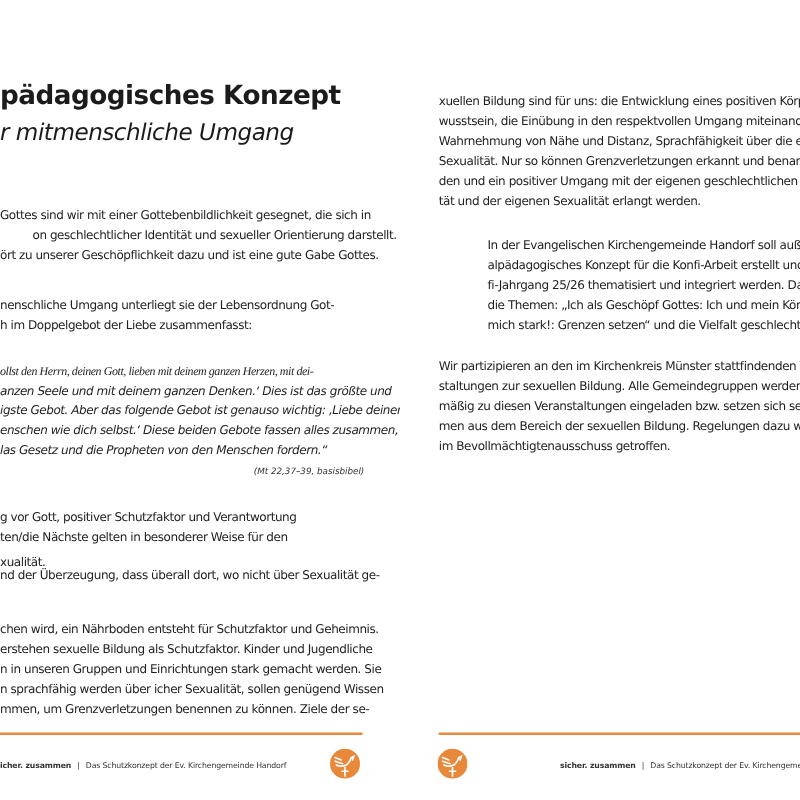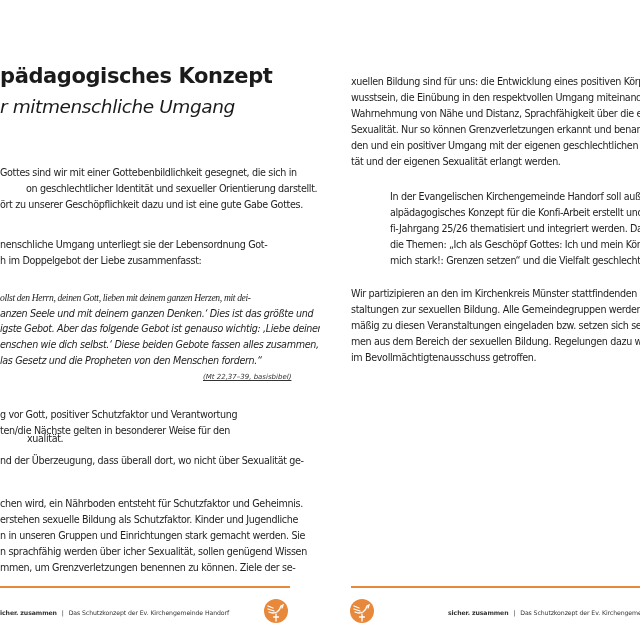--- a/index.html
+++ b/index.html
@@ -5,21 +5,21 @@
   html, body { margin:0; padding:0; }
   body { width:640px; height:640px; background:#ffffff; position:relative; overflow:hidden;
          font-family:"DejaVu Sans", sans-serif; color:#1e1e1e; }
   .page { position:absolute; top:0; height:640px; overflow:hidden; }
   .page-left { left:0; width:320px; }
   .page-right { left:320px; width:320px; }
   .line { position:absolute; white-space:nowrap; font-size:9.6px; letter-spacing:-0.35px; line-height:14px; }
   .title { position:absolute; left:0; top:64px; font-size:21px; font-weight:bold; white-space:nowrap; letter-spacing:-0.4px; color:#1b1b1b; }
   .subtitle { position:absolute; left:0; top:96px; font-size:18.5px; font-style:italic; white-space:nowrap; letter-spacing:-0.4px; color:#1b1b1b; }
   .italic { font-style:italic; }
-  .cite { position:absolute; font-size:7px; font-style:italic; white-space:nowrap; color:#333;text-decoration:underline; }
+  .cite { position:absolute; font-size:7px; font-style:italic; white-space:nowrap; color:#333; }
   .rule { position:absolute; height:1.5px; background:#e8883a; }
   .footer-text { position:absolute; font-size:6.2px; white-space:nowrap; color:#333; letter-spacing:-0.1px; }
   .footer-text b { font-weight:bold; }
   .logo { position:absolute; width:24px; height:24px; }
 </style>
 </head>
 <body>
 
 <div class="page page-left">
   <div class="title">pädagogisches Konzept</div>
@@ -41,21 +41,21 @@
     <div class="line italic" style="left:0;top:307px;">anzen Seele und mit deinem ganzen Denken.‘ Dies ist das größte und</div>
     <div class="line italic" style="left:0;top:322px;">igste Gebot. Aber das folgende Gebot ist genauso wichtig: ‚Liebe deinen</div>
     <div class="line italic" style="left:0;top:338px;">enschen wie dich selbst.‘ Diese beiden Gebote fassen alles zusammen,</div>
     <div class="line italic" style="left:0;top:354px;">las Gesetz und die Propheten von den Menschen fordern.“</div>
     <div class="cite" style="left:203px;top:373px;">(Mt 22,37–39, basisbibel)</div>
   </div>
 
   <div>
     <div class="line" style="left:0;top:408px;">g vor Gott, positiver Schutzfaktor und Verantwortung</div>
     <div class="line" style="left:0;top:424px;">ten/die Nächste gelten in besonderer Weise für den</div>
-    <div class="line" style="left:0;top:432px;padding-left:27px;">xualität.</div>
+    <div class="line" style="left:0;top:444px;">xualität.</div>
   </div>
 
   <div>
     <div class="line" style="left:0;top:454px;">nd der Überzeugung, dass überall dort, wo nicht über Sexualität ge-</div>
     <div class="line" style="left:0;top:497px;">chen wird, ein Nährboden entsteht für Schutzfaktor und Geheimnis.</div>
     <div class="line" style="left:0;top:513px;">erstehen sexuelle Bildung als Schutzfaktor. Kinder und Jugendliche</div>
     <div class="line" style="left:0;top:529px;">n in unseren Gruppen und Einrichtungen stark gemacht werden. Sie</div>
     <div class="line" style="left:0;top:545px;">n sprachfähig werden über icher Sexualität, sollen genügend Wissen</div>
     <div class="line" style="left:0;top:561px;">mmen, um Grenzverletzungen benennen zu können. Ziele der se-</div>
   </div>

